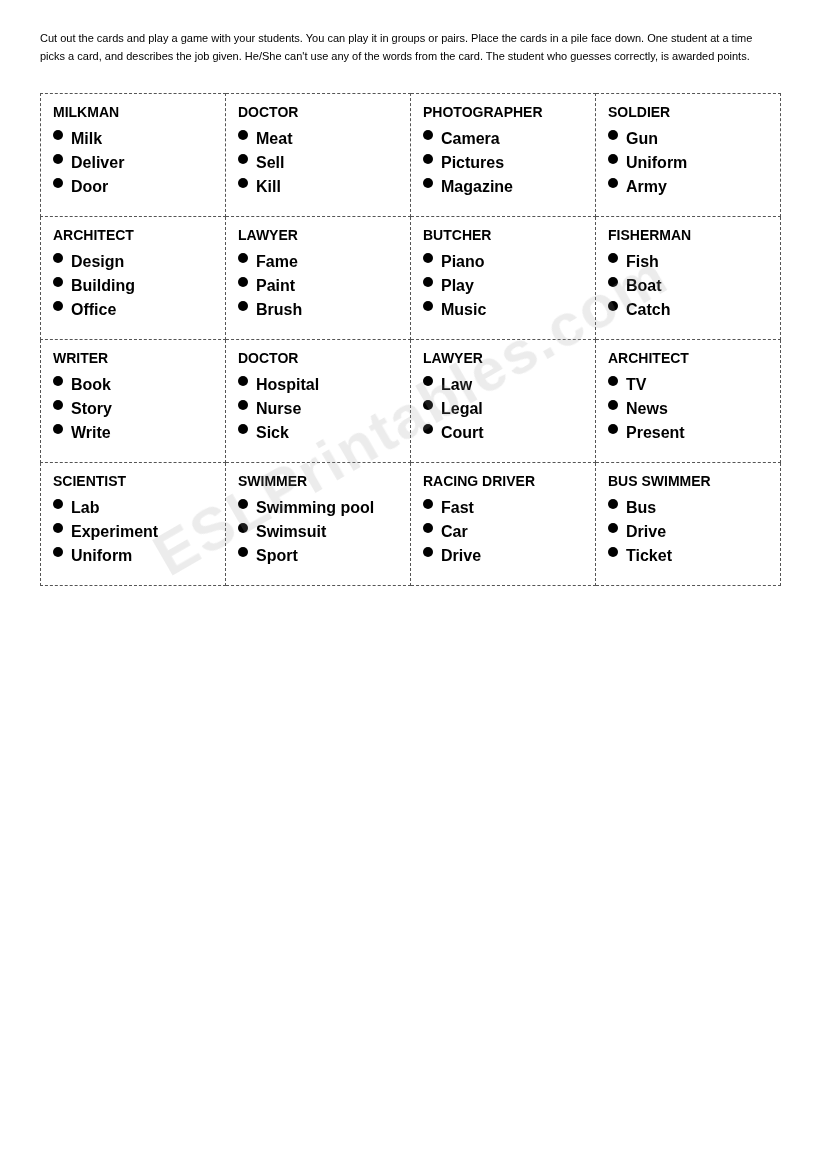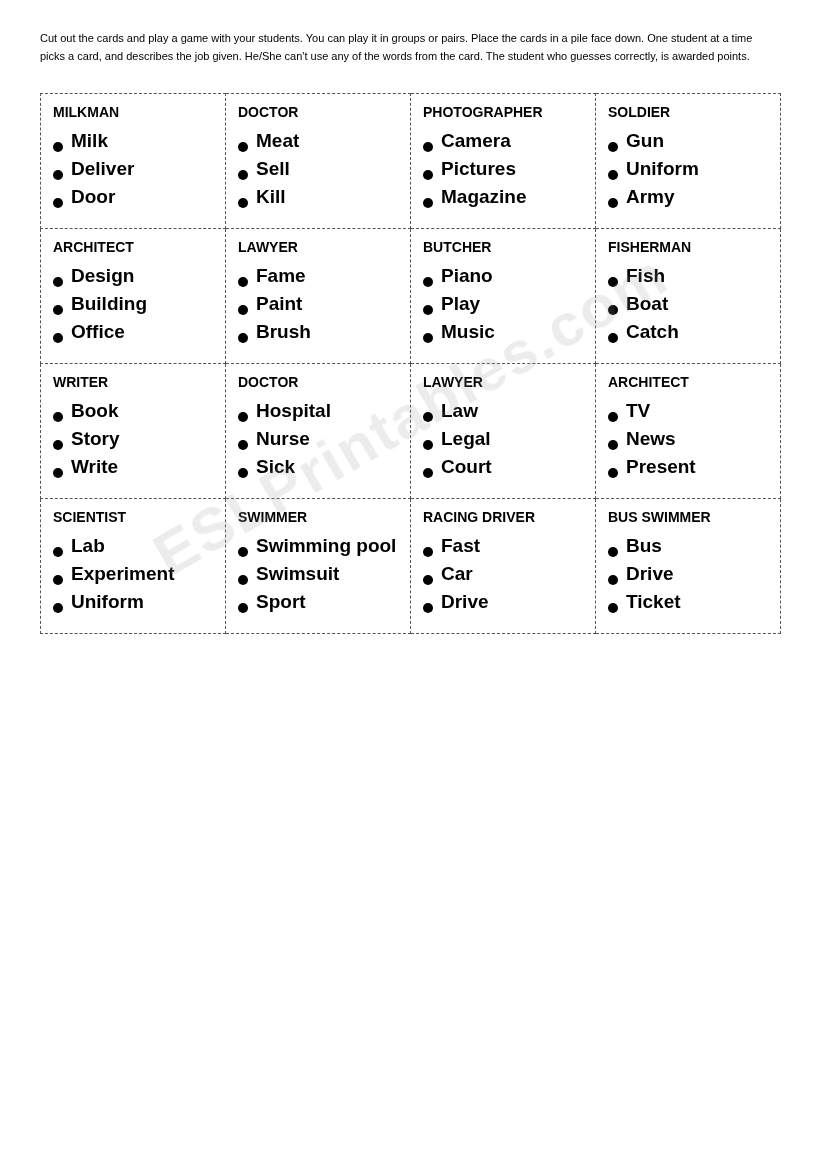--- a/index.html
+++ b/index.html
@@ -33,25 +33,25 @@
       font-weight: bold;
       font-size: 14px;
       margin-bottom: 10px;
       display: block;
     }
     .card-list {
       list-style: none;
       padding: 0;
     }
     .card-list li {
-      font-size: 19px;
+      font-size: 16px;
       font-weight: bold;
       margin-bottom: 6px;
       display: flex;
-      align-items: flex-end;
+      align-items: flex-start;
       gap: 8px;
     }
     .bullet {
       display: inline-block;
       width: 10px;
       height: 10px;
       border-radius: 50%;
       background: #000;
       flex-shrink: 0;
     }

